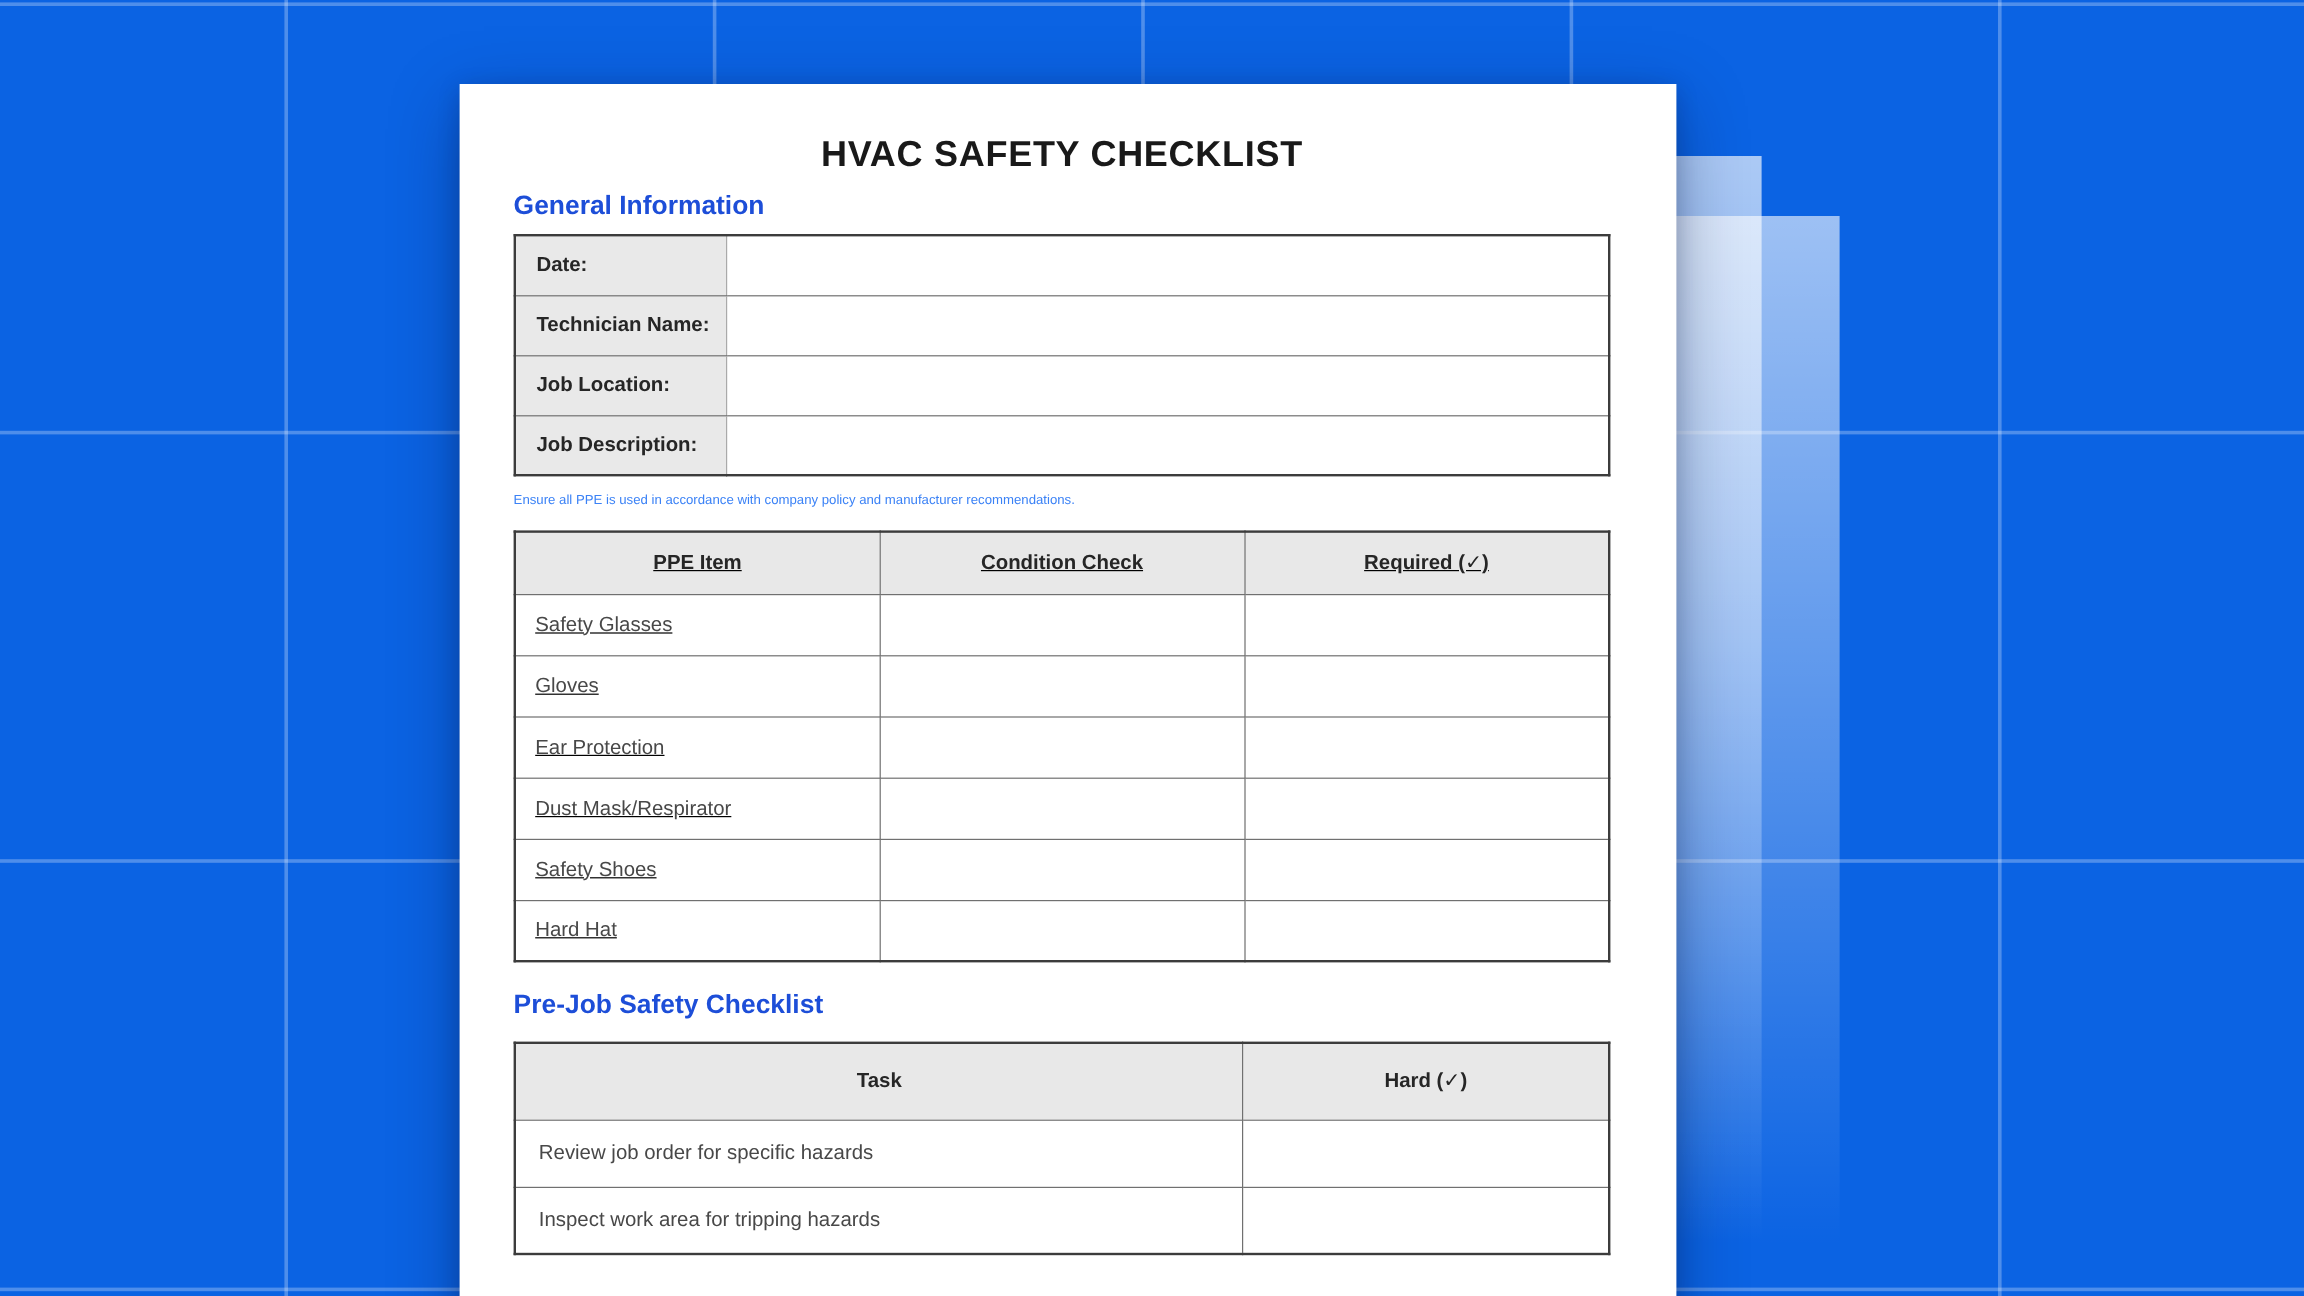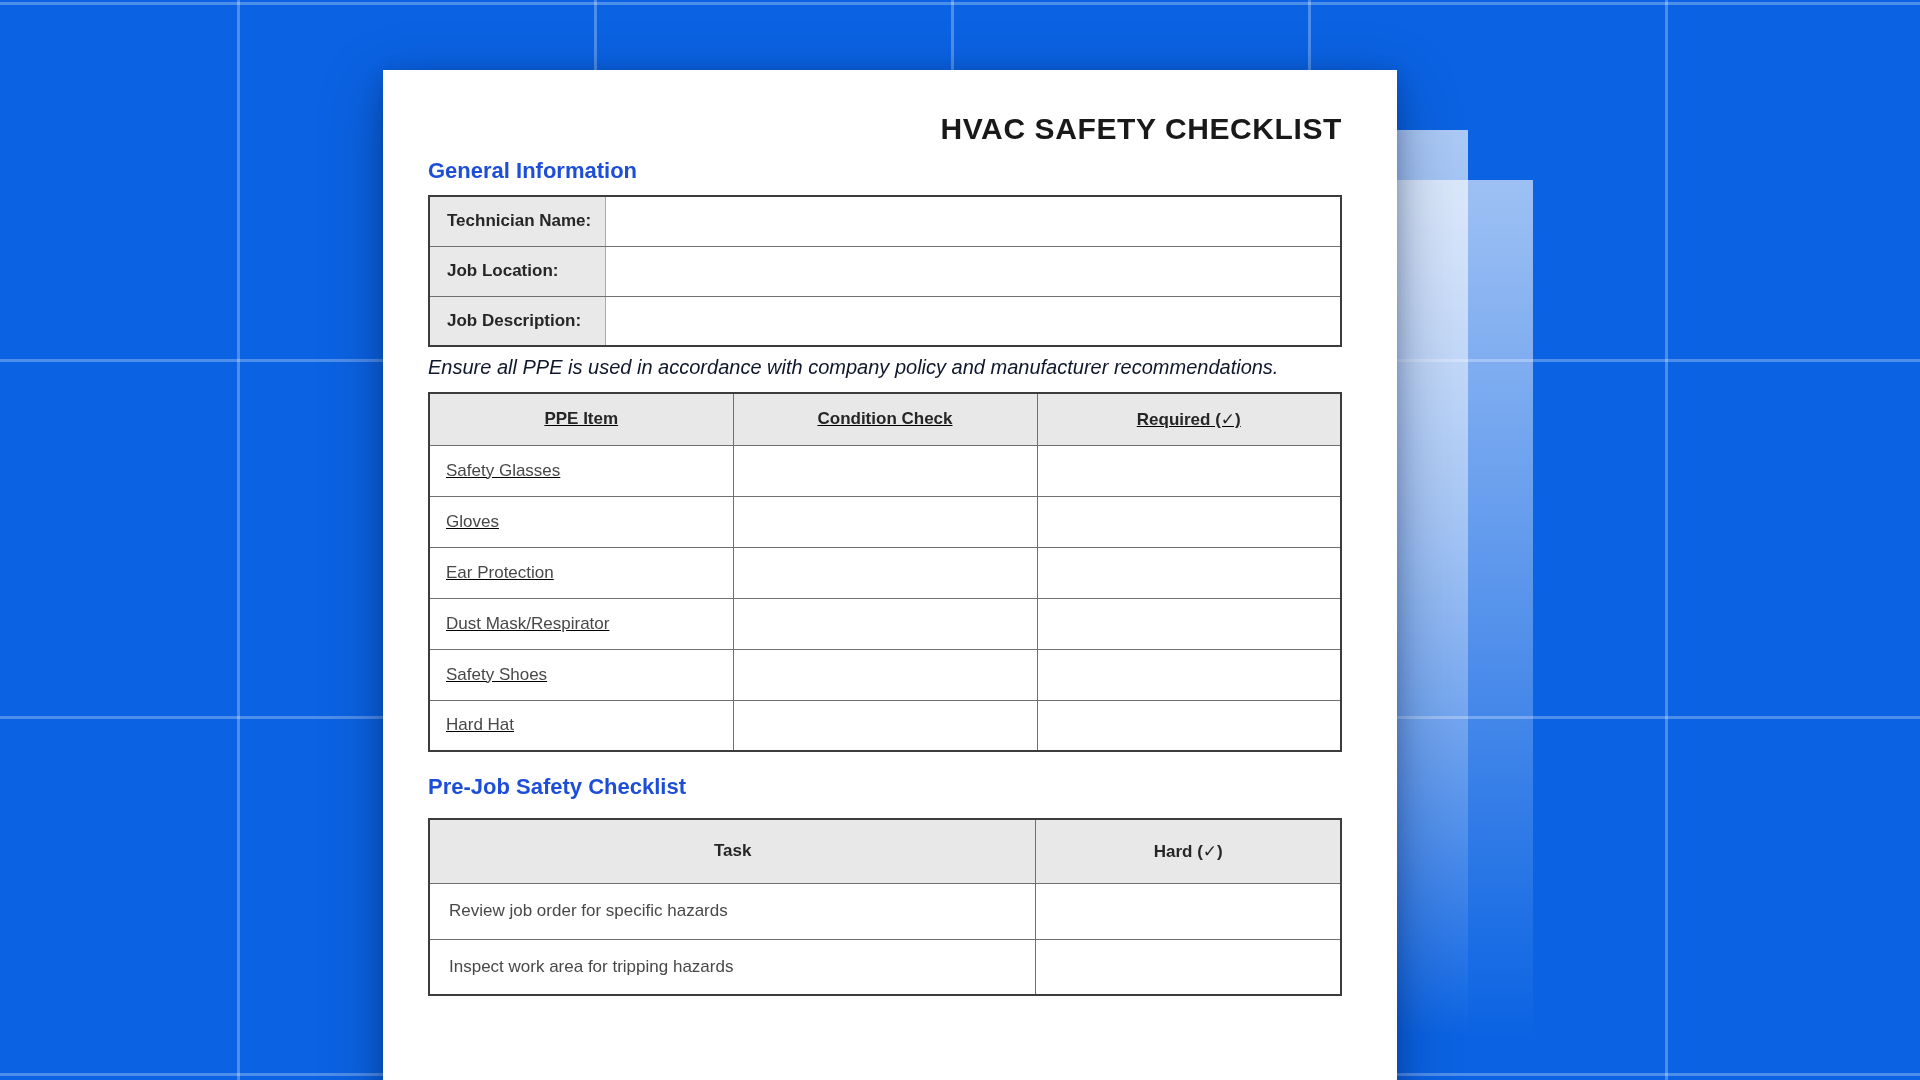--- a/index.html
+++ b/index.html
@@ -36,40 +36,39 @@
     overflow: hidden;
     box-shadow: 0 18px 55px rgba(2, 20, 66, 0.38), 0 4px 18px rgba(2, 20, 66, 0.22);
   }
 
   .doc-title {
     margin-top: 39px;
     font-size: 30px;
     line-height: 40px;
     font-weight: 700;
     letter-spacing: 0.6px;
-    text-align: right;
+    text-align: center;
     color: #191919;
   }
 
   .section-heading {
     font-size: 22px;
     line-height: 30px;
     font-weight: 700;
     color: #1d4ed8;
   }
   .heading-general { margin-top: 7px; }
   .heading-ppe     { margin-top: 25px; }
   .heading-prejob  { margin-top: 20px; }
 
   .ppe-note {
     margin-top: 8px;
-    font-size: 20px;
+    font-size: 11px;
     line-height: 24px;
-    color: #0f172a;
-    font-style: italic;
+    color: #3b82f6;
   }
 
   table {
     width: 100%;
     border-collapse: collapse;
     table-layout: fixed;
   }
   .info-table   { margin-top: 9px; }
   .ppe-table    { margin-top: 13px; text-decoration: underline; }
   .prejob-table { margin-top: 16px; }
@@ -133,20 +132,24 @@
 <div class="sheet sheet-front"></div>
 
 <div class="page">
 
   <h1 class="doc-title">HVAC SAFETY CHECKLIST</h1>
 
   <h2 class="section-heading heading-general">General Information</h2>
   <table class="info-table">
     <tbody>
       <tr>
+        <td class="label-cell">Date:</td>
+        <td class="value-cell"></td>
+      </tr>
+      <tr>
         <td class="label-cell">Technician Name:</td>
         <td class="value-cell"></td>
       </tr>
       <tr>
         <td class="label-cell">Job Location:</td>
         <td class="value-cell"></td>
       </tr>
       <tr>
         <td class="label-cell">Job Description:</td>
         <td class="value-cell"></td>

